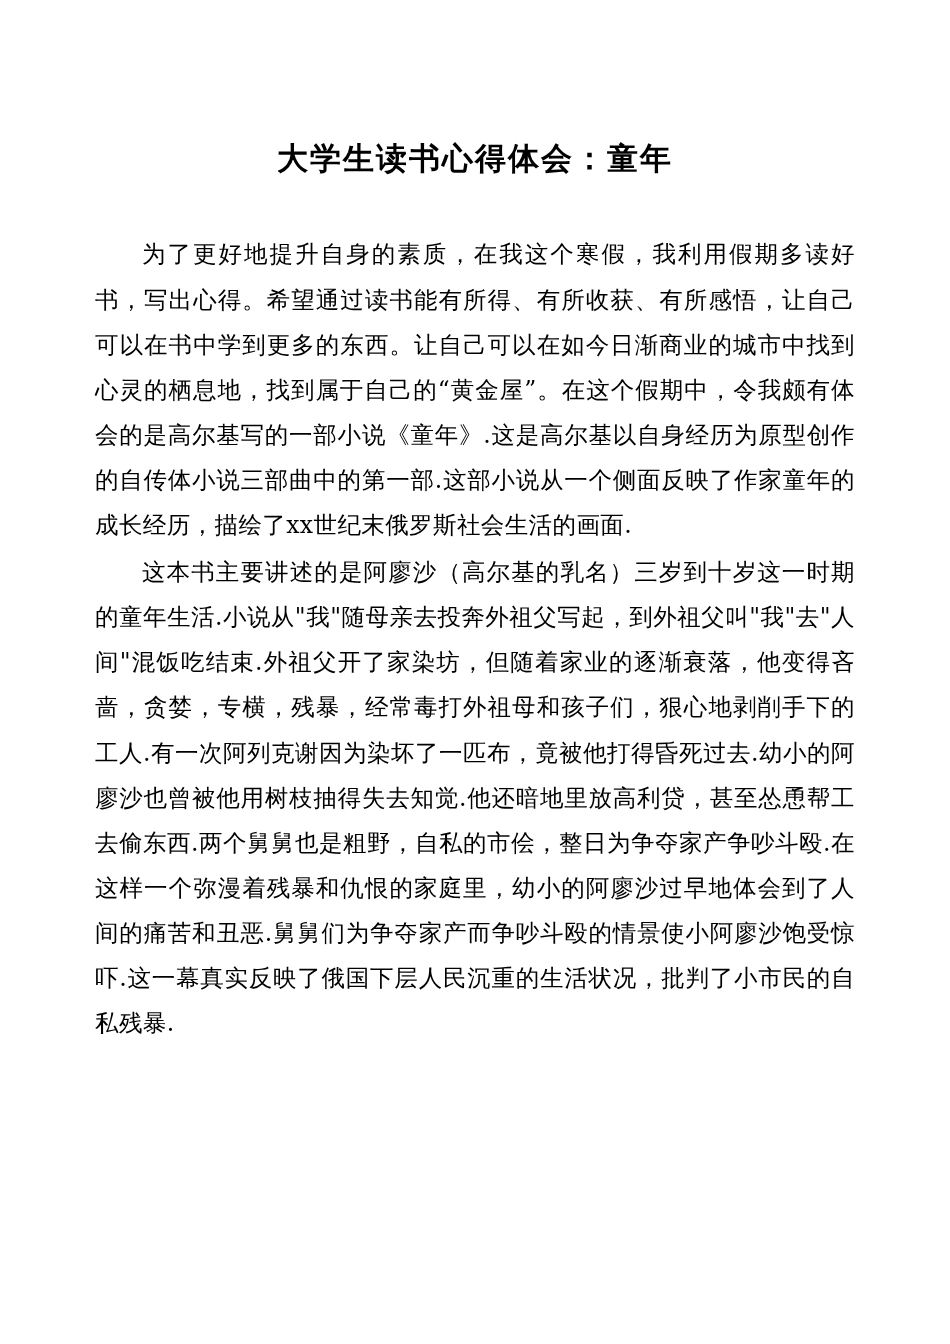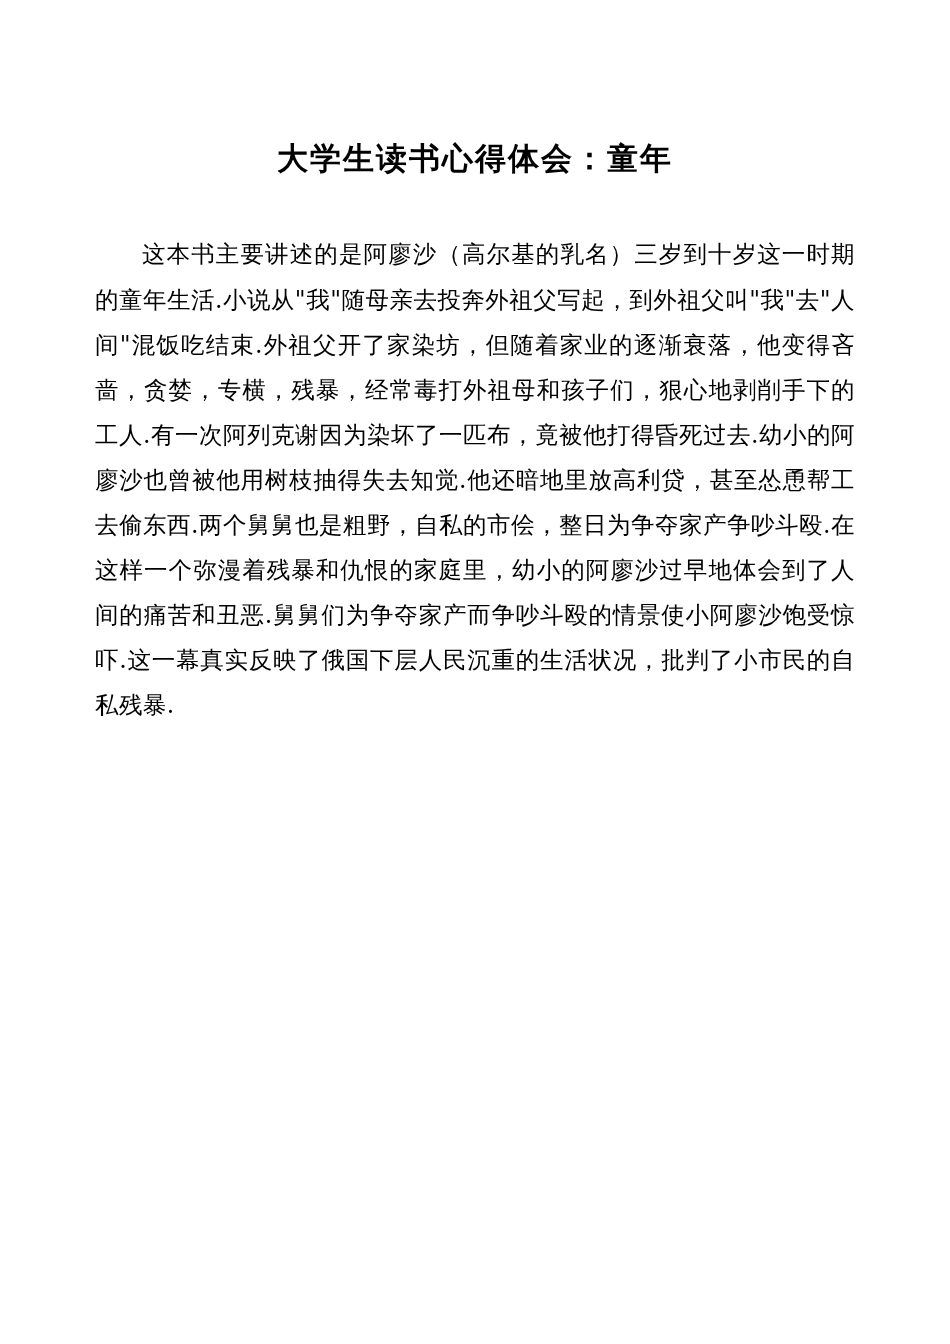--- a/index.html
+++ b/index.html
@@ -40,15 +40,16 @@
     text-indent: 2em;
     text-align: justify;
   }
 </style>
 </head>
 <body>
 
 <div class="page">
   <h1 class="doc-title">大学生读书心得体会：童年</h1>
   <div class="doc-body">
+    <p>为了更好地提升自身的素质，在我这个寒假，我利用假期多读好书，写出心得。希望通过读书能有所得、有所收获、有所感悟，让自己可以在书中学到更多的东西。让自己可以在如今日渐商业的城市中找到心灵的栖息地，找到属于自己的“黄金屋”。在这个假期中，令我颇有体会的是高尔基写的一部小说《童年》.这是高尔基以自身经历为原型创作的自传体小说三部曲中的第一部.这部小说从一个侧面反映了作家童年的成长经历，描绘了xx世纪末俄罗斯社会生活的画面.</p>
     <p>这本书主要讲述的是阿廖沙（高尔基的乳名）三岁到十岁这一时期的童年生活.小说从"我"随母亲去投奔外祖父写起，到外祖父叫"我"去"人间"混饭吃结束.外祖父开了家染坊，但随着家业的逐渐衰落，他变得吝啬，贪婪，专横，残暴，经常毒打外祖母和孩子们，狠心地剥削手下的工人.有一次阿列克谢因为染坏了一匹布，竟被他打得昏死过去.幼小的阿廖沙也曾被他用树枝抽得失去知觉.他还暗地里放高利贷，甚至怂恿帮工去偷东西.两个舅舅也是粗野，自私的市侩，整日为争夺家产争吵斗殴.在这样一个弥漫着残暴和仇恨的家庭里，幼小的阿廖沙过早地体会到了人间的痛苦和丑恶.舅舅们为争夺家产而争吵斗殴的情景使小阿廖沙饱受惊吓.这一幕真实反映了俄国下层人民沉重的生活状况，批判了小市民的自私残暴.</p>
   </div>
 </div>
 
 </body></html>

